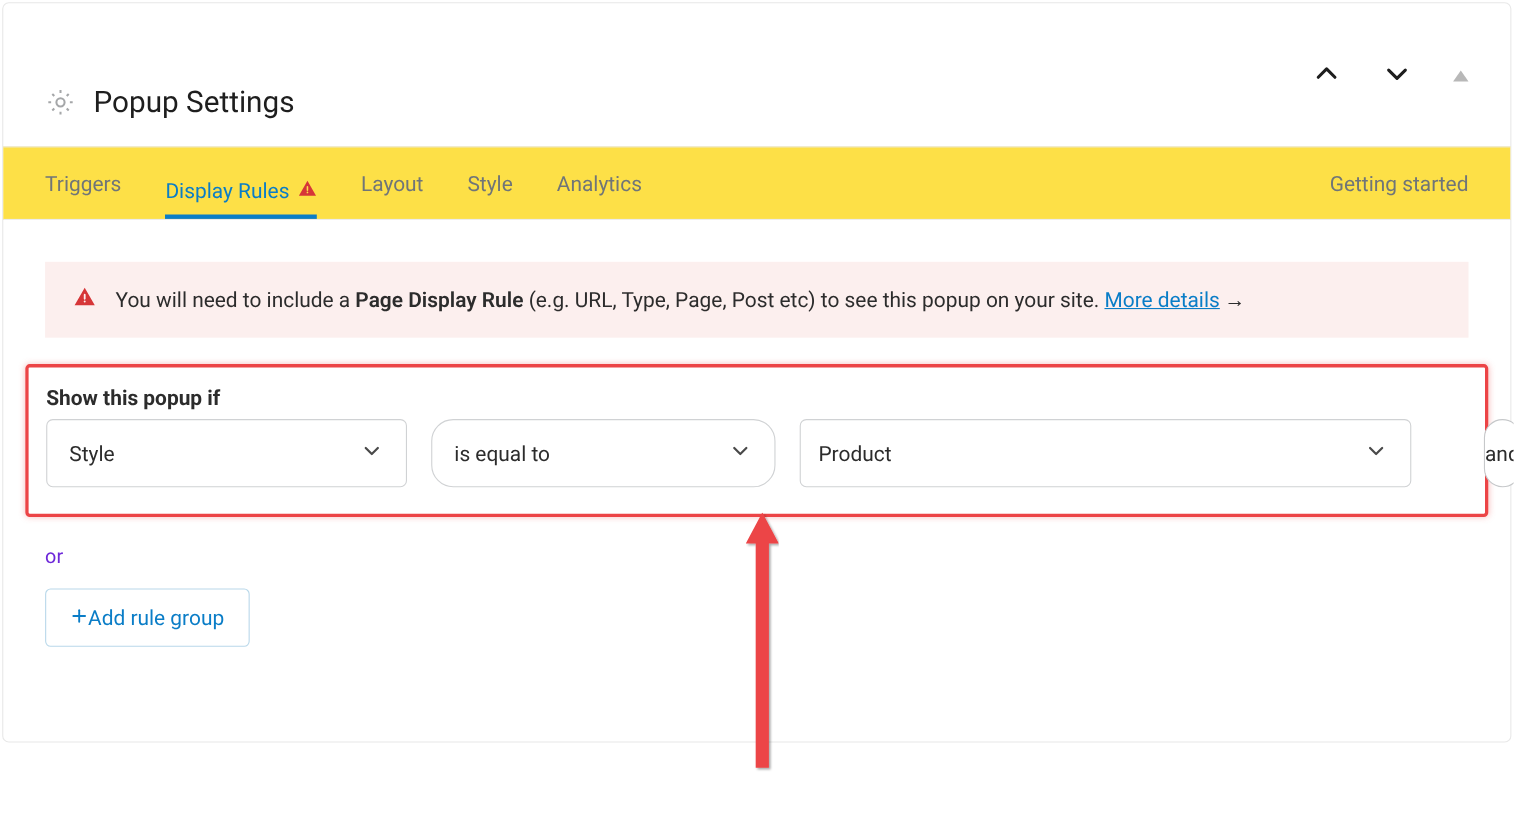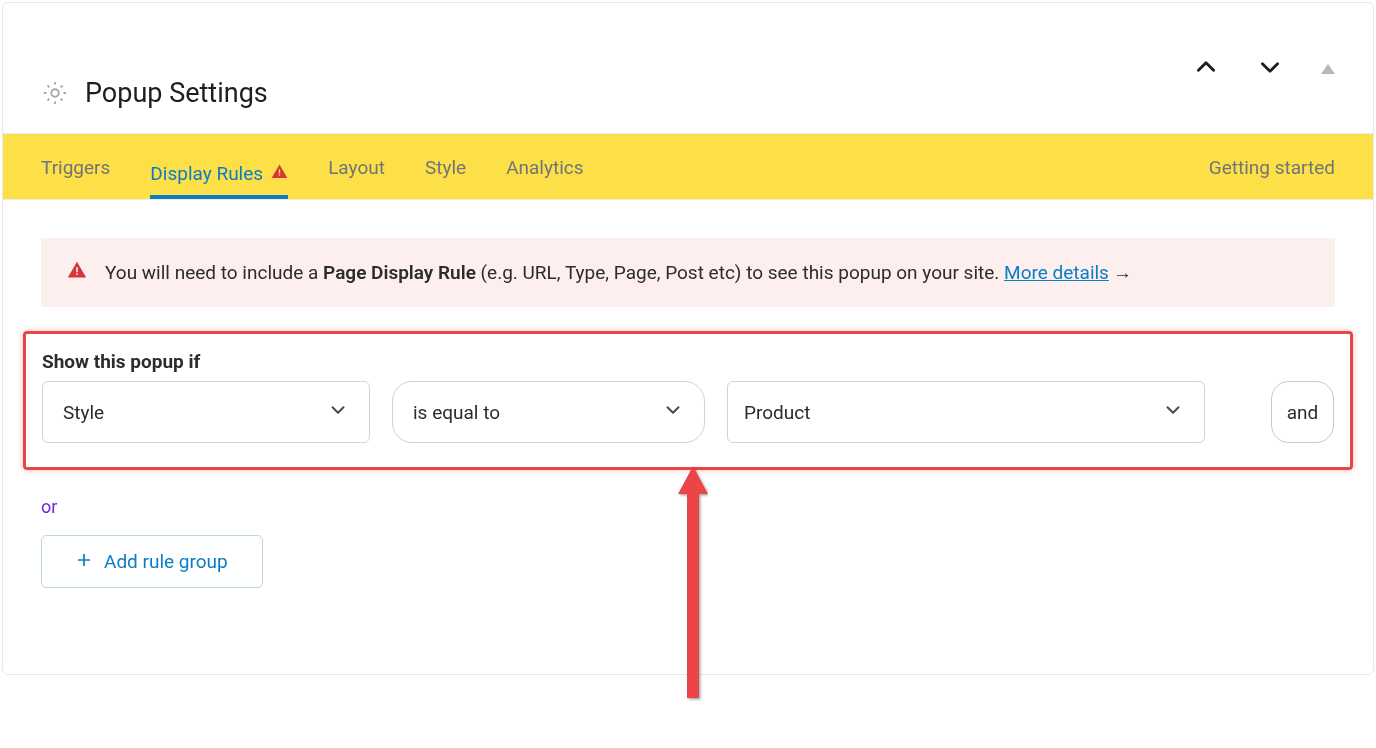--- a/index.html
+++ b/index.html
@@ -120,21 +120,21 @@
   display: flex;
   align-items: center;
   justify-content: space-between;
   padding: 0 20px;
   font-size: 19px;
   color: #2c2c2c;
   cursor: pointer;
 }
 .sel-type { width: 328px; }
 .sel-op { width: 313px; border-radius: 20px; }
-.sel-val { width: 478px; padding-left: 16px; }
+.sel-val { width: 556px; padding-left: 16px; }
 .chev-down-sm { color: #4a4a4a; }
 .and-btn {
   width: 82px;
   height: 62px;
   border: 1px solid #c6c8ca;
   border-radius: 18px;
   background: #fff;
   display: flex;
   align-items: center;
   justify-content: center;
@@ -144,22 +144,21 @@
   margin-left: 44px;
 }
 .or-label {
   font-size: 18px;
   color: #6d28d9;
   margin-bottom: 18px;
 }
 .add-rule-btn {
   display: inline-flex;
   align-items: center;
-  gap: 12px;
-  padding: 14px 34px;
+  padding: 14px 22px;
   border: 1px solid #b9d8ea;
   border-radius: 5px;
   background: #fff;
   color: #0a7dc7;
   font-size: 19px;
   cursor: pointer;
   margin-bottom: 56px;
 }
 .plus-icon { font-weight: 600; color: #0a7dc7; }
 .save-btn {

